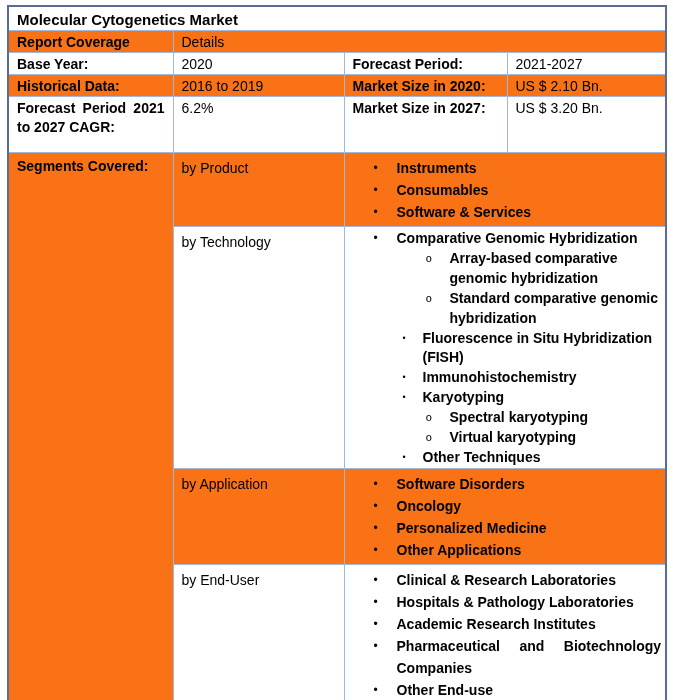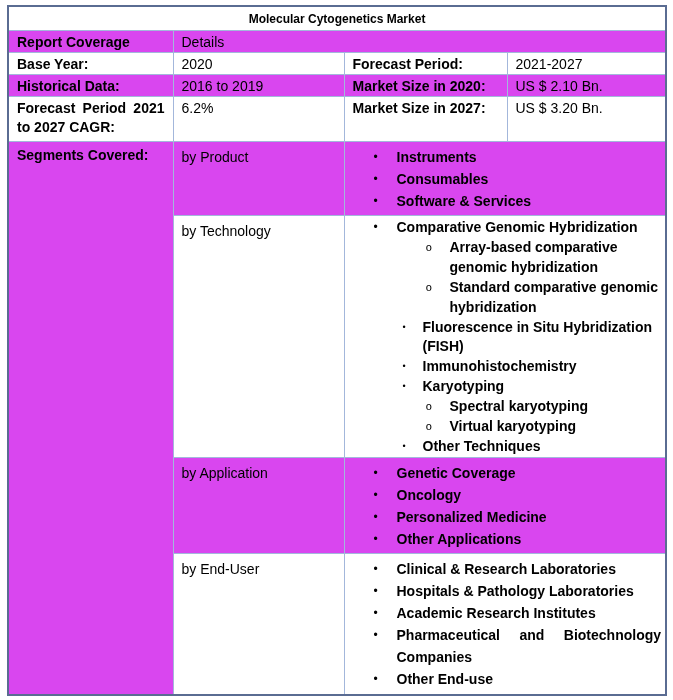--- a/index.html
+++ b/index.html
@@ -17,35 +17,35 @@
     width: 658px;
     border: 2px solid #5a6c92;
   }
   td {
     border: 1px solid #a3b7db;
     padding: 2px 8px 0 8px;
     vertical-align: top;
     line-height: 19px;
     overflow: hidden;
   }
-  .blue { background: #d946ef; }
+  .blue { background: #f97316; }
   .bold { font-weight: bold; }
   .title-cell {
-    text-align: center;
+    text-align: left;
     font-weight: bold;
-    font-size: 12px;
+    font-size: 15px;
     line-height: 21px;
     padding-top: 2px;
   }
   .justify { text-align: justify; }
   .r-title { height: 23px; }
   .r-cov   { height: 21px; }
   .r-f1    { height: 21px; border-radius: 6px; }
   .r-f2    { height: 21px; margin-left: 24px; }
-  .r-f3    { height: 45px; }
+  .r-f3    { height: 56px; }
   .r-prod  { height: 74px; }
   .r-tech  { height: 239px; }
   .r-app   { height: 96px; }
   .r-eu    { height: 142px; }
   .seg-label { padding-top: 4px; }
   .group-name { padding-top: 5px; line-height: 20px; }
   td.bullets {
     padding: 4px 4px 0 0;
   }
   .r-tech td.bullets { padding-top: 2px; }
@@ -160,21 +160,21 @@
           <div class="txt">Other Techniques</div>
         </div>
       </td>
     </tr>
 
     <tr class="r-app">
       <td class="blue group-name">by Application</td>
       <td colspan="2" class="blue bullets">
         <div class="item l1">
           <span class="marker">•</span>
-          <div class="txt">Genetic Coverage</div>
+          <div class="txt">Software Disorders</div>
         </div>
         <div class="item l1">
           <span class="marker">•</span>
           <div class="txt">Oncology</div>
         </div>
         <div class="item l1">
           <span class="marker">•</span>
           <div class="txt">Personalized Medicine</div>
         </div>
         <div class="item l1">

